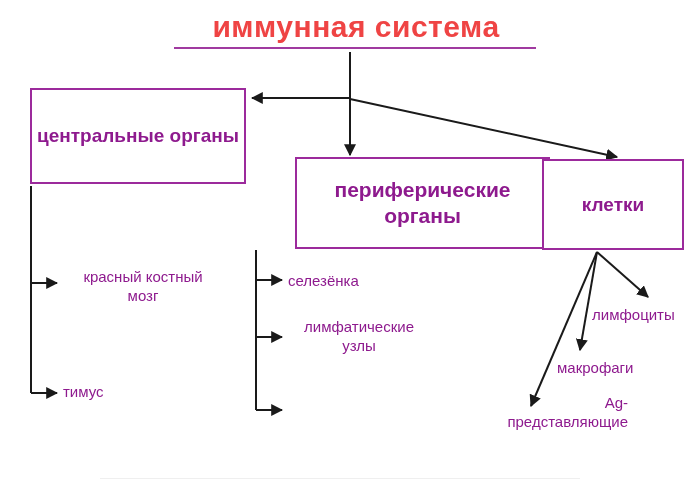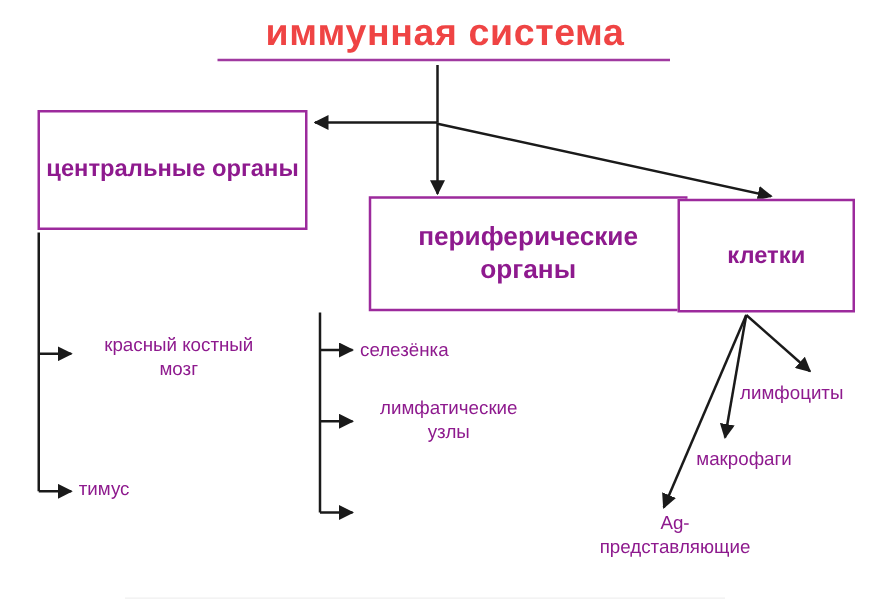--- a/index.html
+++ b/index.html
@@ -127,23 +127,23 @@
     top: 306px;
     white-space: nowrap;
   }
   #leaf-macrophages {
     left: 557px;
     top: 359px;
     white-space: nowrap;
   }
   #leaf-apc {
     left: 452px;
-    top: 410px;
+    top: 394px;
     width: 176px;
-    text-align: center;
+    text-align: right;
   }
 
   .faint-rule {
     position: absolute;
     left: 100px;
     top: 478px;
     width: 480px;
     height: 1px;
     background: #efefef;
   }

